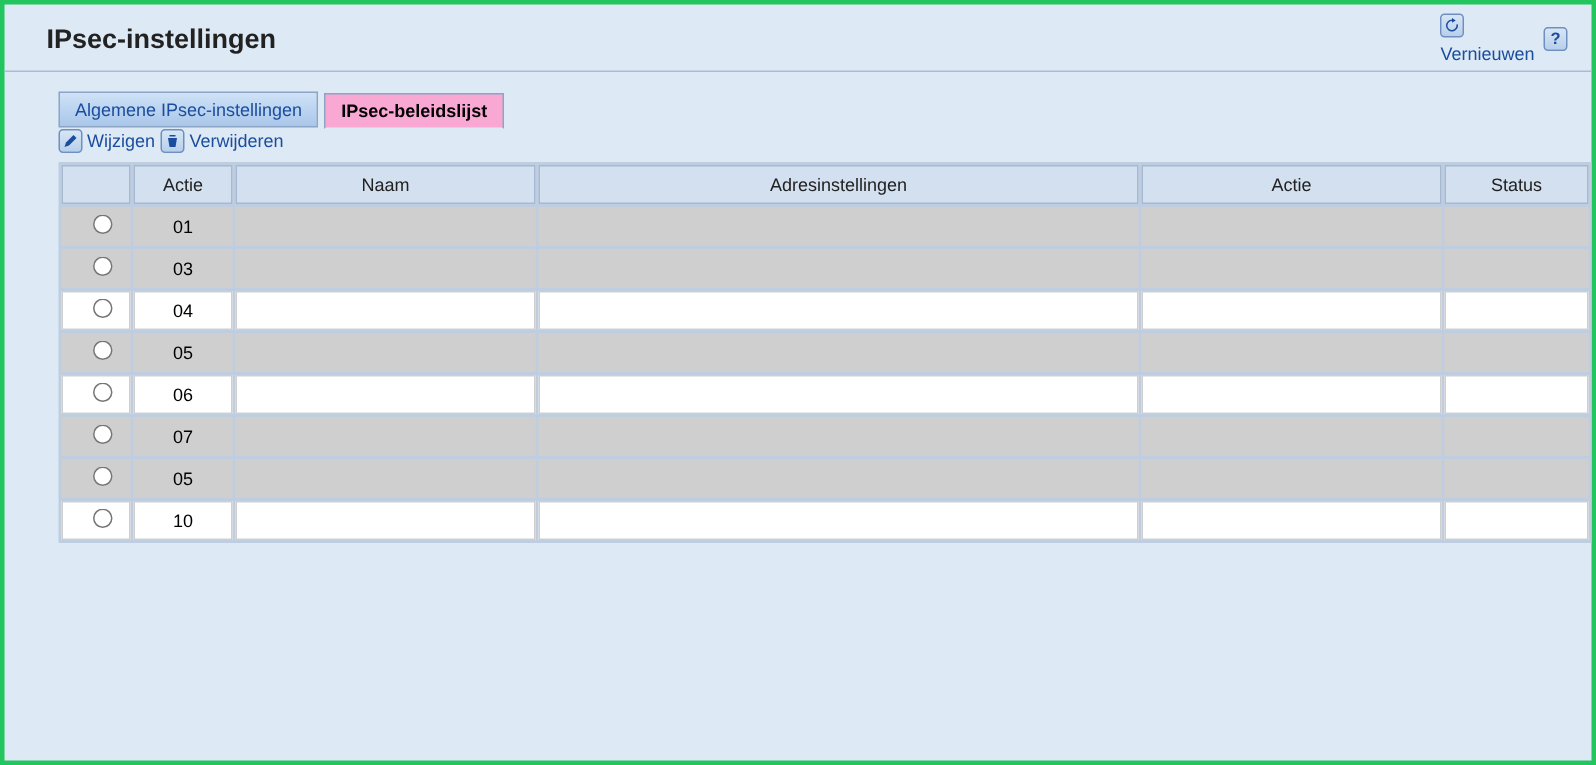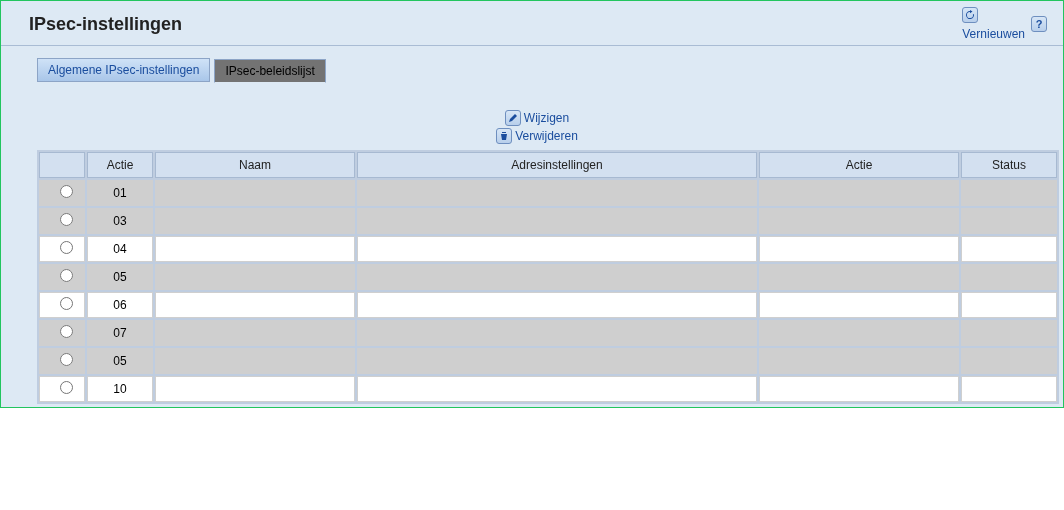--- a/index.html
+++ b/index.html
@@ -3,23 +3,23 @@
 <meta charset="utf-8">
 <style>
   * { box-sizing: border-box; }
   body {
     margin: 0;
     font-family: Arial, Helvetica, sans-serif;
     font-size: 12px;
     background: #fff;
   }
   .outer {
-    border: 1px solid #22c55e;
+    border: 3px solid #22c55e;
     width: 1064px;
-    height: 408px;
+    height: 510px;
     background: #dde9f4;
     position: relative;
   }
   .header-row {
     display: flex;
     align-items: center;
     justify-content: space-between;
     padding: 6px 16px 0 28px;
   }
   .page-title {
@@ -56,54 +56,52 @@
   .divider {
     border: none;
     border-top: 1px solid #a9bcd4;
     margin: 4px 0 0 0;
   }
   .content {
     padding: 12px 24px 24px 36px;
   }
   .tabs {
     display: flex;
-    align-items: flex-start;
+    align-items: center;
     height: 26px;
-    margin-bottom: 26px;
     border-bottom: 1px solid transparent;
   }
   .tab {
     padding: 4px 10px;
     border: 1px solid #8ca4c6;
     background: #f7fbff;
     color: #1a4d9e;
     cursor: pointer;
     height: 24px;
     display: flex;
     align-items: center;
     margin-right: 4px;
     border-bottom: 1px solid #8ca4c6;
   }
   .tab.inactive {
     background: linear-gradient(#cfe2f7, #a9c6e9);
   }
   .tab.active {
-    background: #737373;
+    background: #f9a8d4;
     border-bottom: 1px solid #dde9f4;
     color: #000;
-    font-weight: normal;
+    font-weight: bold;
     position: relative;
     top: 1px;
   }
   .toolbar {
     display: flex;
     align-items: center;
     gap: 2px;
     margin-bottom: 6px;
-    flex-direction: column;
   }
   .tool-link {
     color: #1a4d9e;
     display: inline-flex;
     align-items: center;
     gap: 3px;
     cursor: pointer;
     margin-right: 2px;
   }
   table.data {

